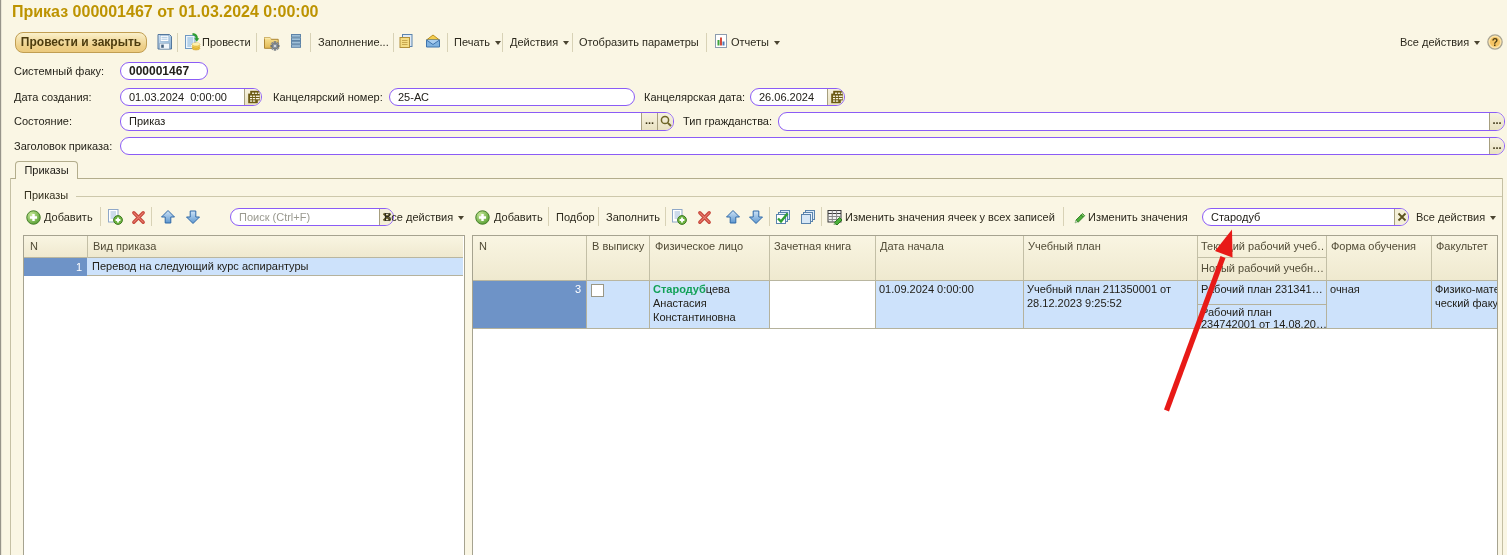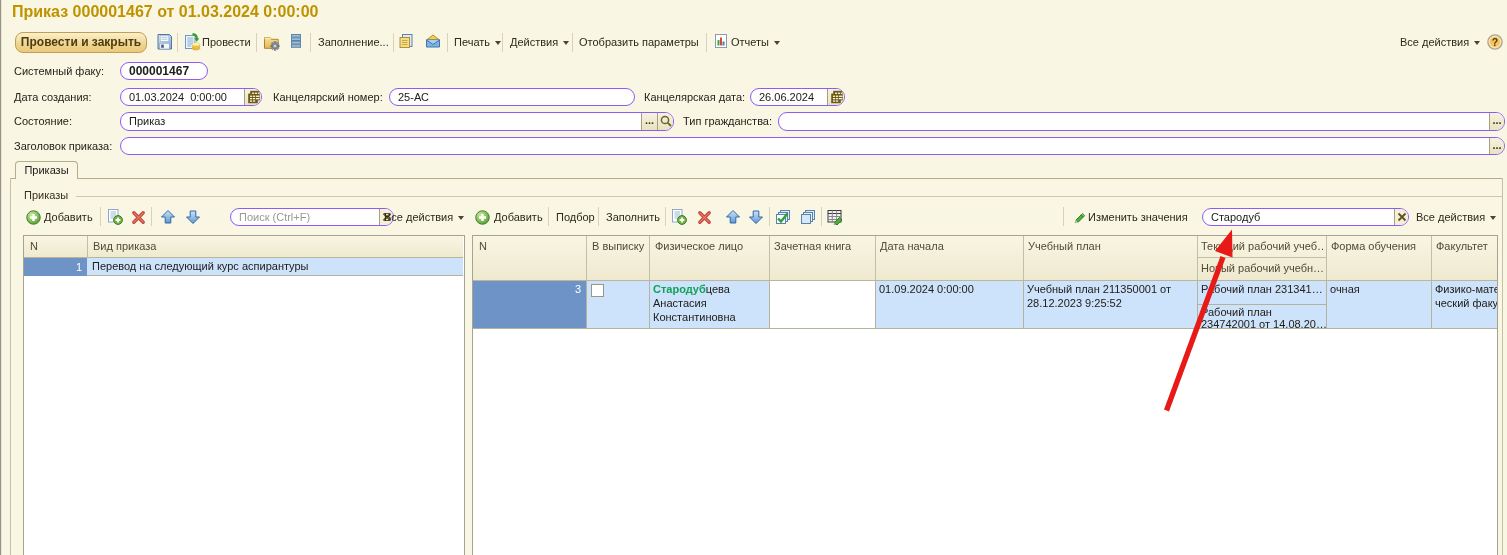--- a/index.html
+++ b/index.html
@@ -318,20 +318,21 @@
 <svg class="ticon" style="left:827px;top:209px;" viewBox="0 0 16 16">
       <rect x="1" y="1.5" width="13" height="11.5" fill="#f2f2f2" stroke="#3a3a3a"></rect>
       <line x1="1" y1="4.5" x2="14" y2="4.5" stroke="#3a3a3a"></line>
       <line x1="1" y1="7.5" x2="14" y2="7.5" stroke="#888"></line>
       <line x1="1" y1="10.5" x2="14" y2="10.5" stroke="#888"></line>
       <line x1="5.3" y1="1.5" x2="5.3" y2="13" stroke="#888"></line>
       <line x1="9.6" y1="1.5" x2="9.6" y2="13" stroke="#888"></line>
       <path d="M7.5 13.5 L12.5 8.5 L15 11 L10 16 Z" fill="#4caf3a" stroke="#2b7a1e"></path>
       <path d="M7.5 13.5 L9 15.5 L7 16 Z" fill="#fff" stroke="#2b7a1e" stroke-width=".5"></path>
     </svg>
+<div class="titem" style="left:845px;top:206px;">Изменить значения ячеек у всех записей</div>
 <div class="tsep" style="left:1063px;top:207px;height:19px;"></div>
 <svg class="ticon" style="left:1072px;top:210px;width:14px;height:14px;" viewBox="0 0 16 16">
       <path d="M4.5 11.5 L10.5 5.5 L13 8 L7 14 Z" fill="#4caf3a" stroke="#2b7a1e"></path>
       <path d="M10.5 5.5 L12 4 L14.5 6.5 L13 8 Z" fill="#86d06e" stroke="#2b7a1e"></path>
       <path d="M4.5 11.5 L6 13.8 L3.5 14.8 Z" fill="#fff" stroke="#2b7a1e" stroke-width=".5"></path>
     </svg>
 <div class="titem" style="left:1088px;top:206px;">Изменить значения</div>
 <div class="inp" style="left:1202px;top:208px;width:207px;">Стародуб
   <div class="btnin" style="right:0;top:0;width:14px;height:16px;background:#f4efd7;">
    <svg width="14" height="16" viewBox="0 0 14 16">

